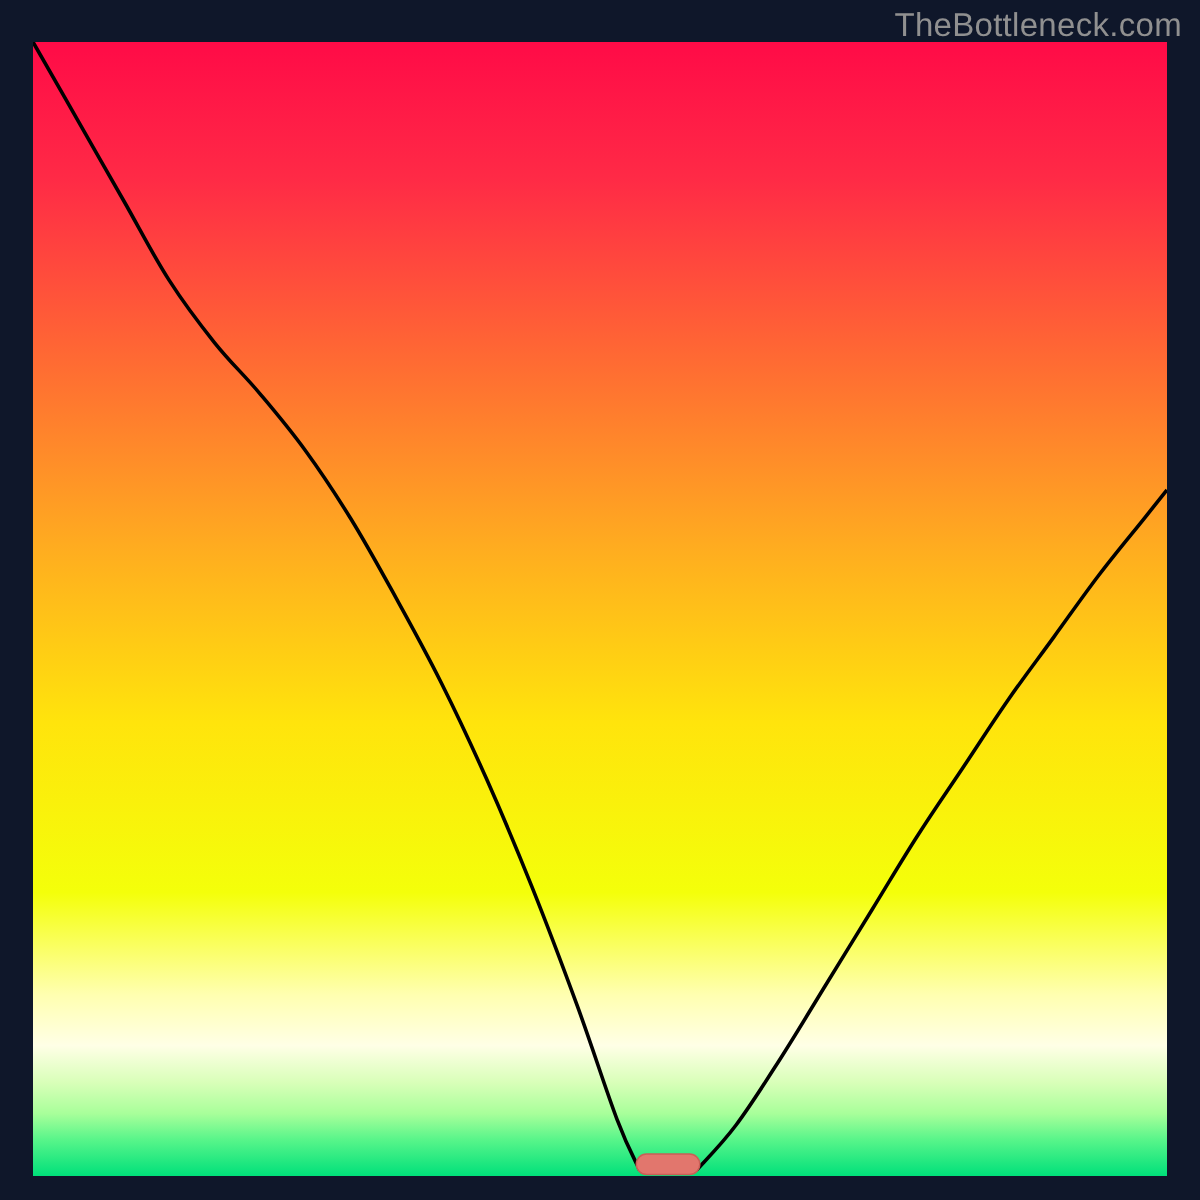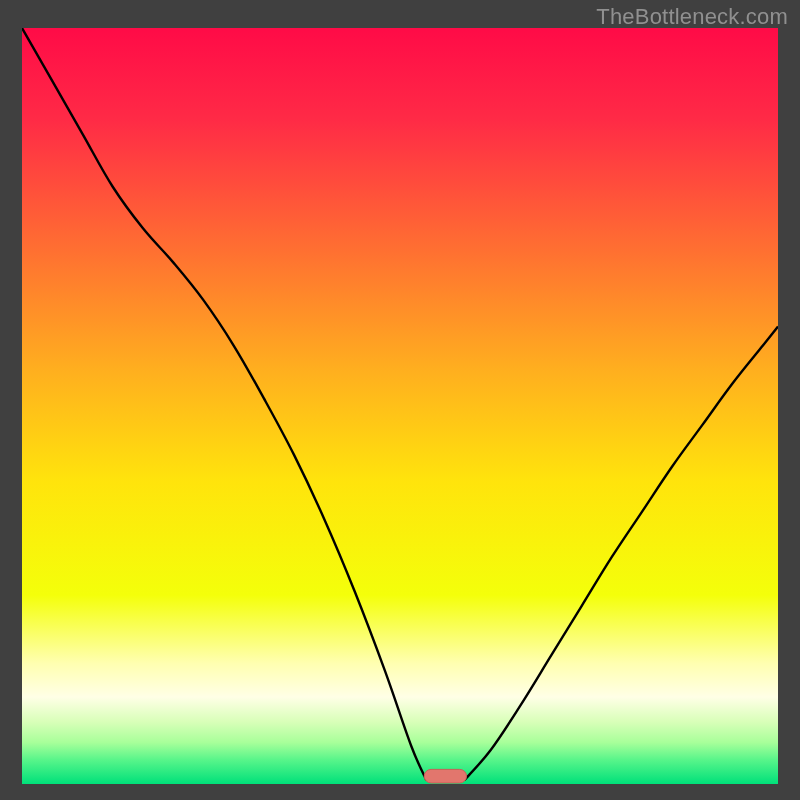--- a/index.html
+++ b/index.html
@@ -10,21 +10,21 @@
     background: #000;
     overflow: hidden;
     font-family: Arial, Helvetica, sans-serif;
   }
   .frame {
     position: absolute;
     left: 0;
     top: 0;
     width: 800px;
     height: 800px;
-    background: #404040;
+    background: #0f172a;
   }
   .watermark {
     position: absolute;
     top: 4px;
     right: 12px;
     color: #909090;
     font-size: 22px;
     font-weight: 500;
     letter-spacing: 0.2px;
     user-select: none;

